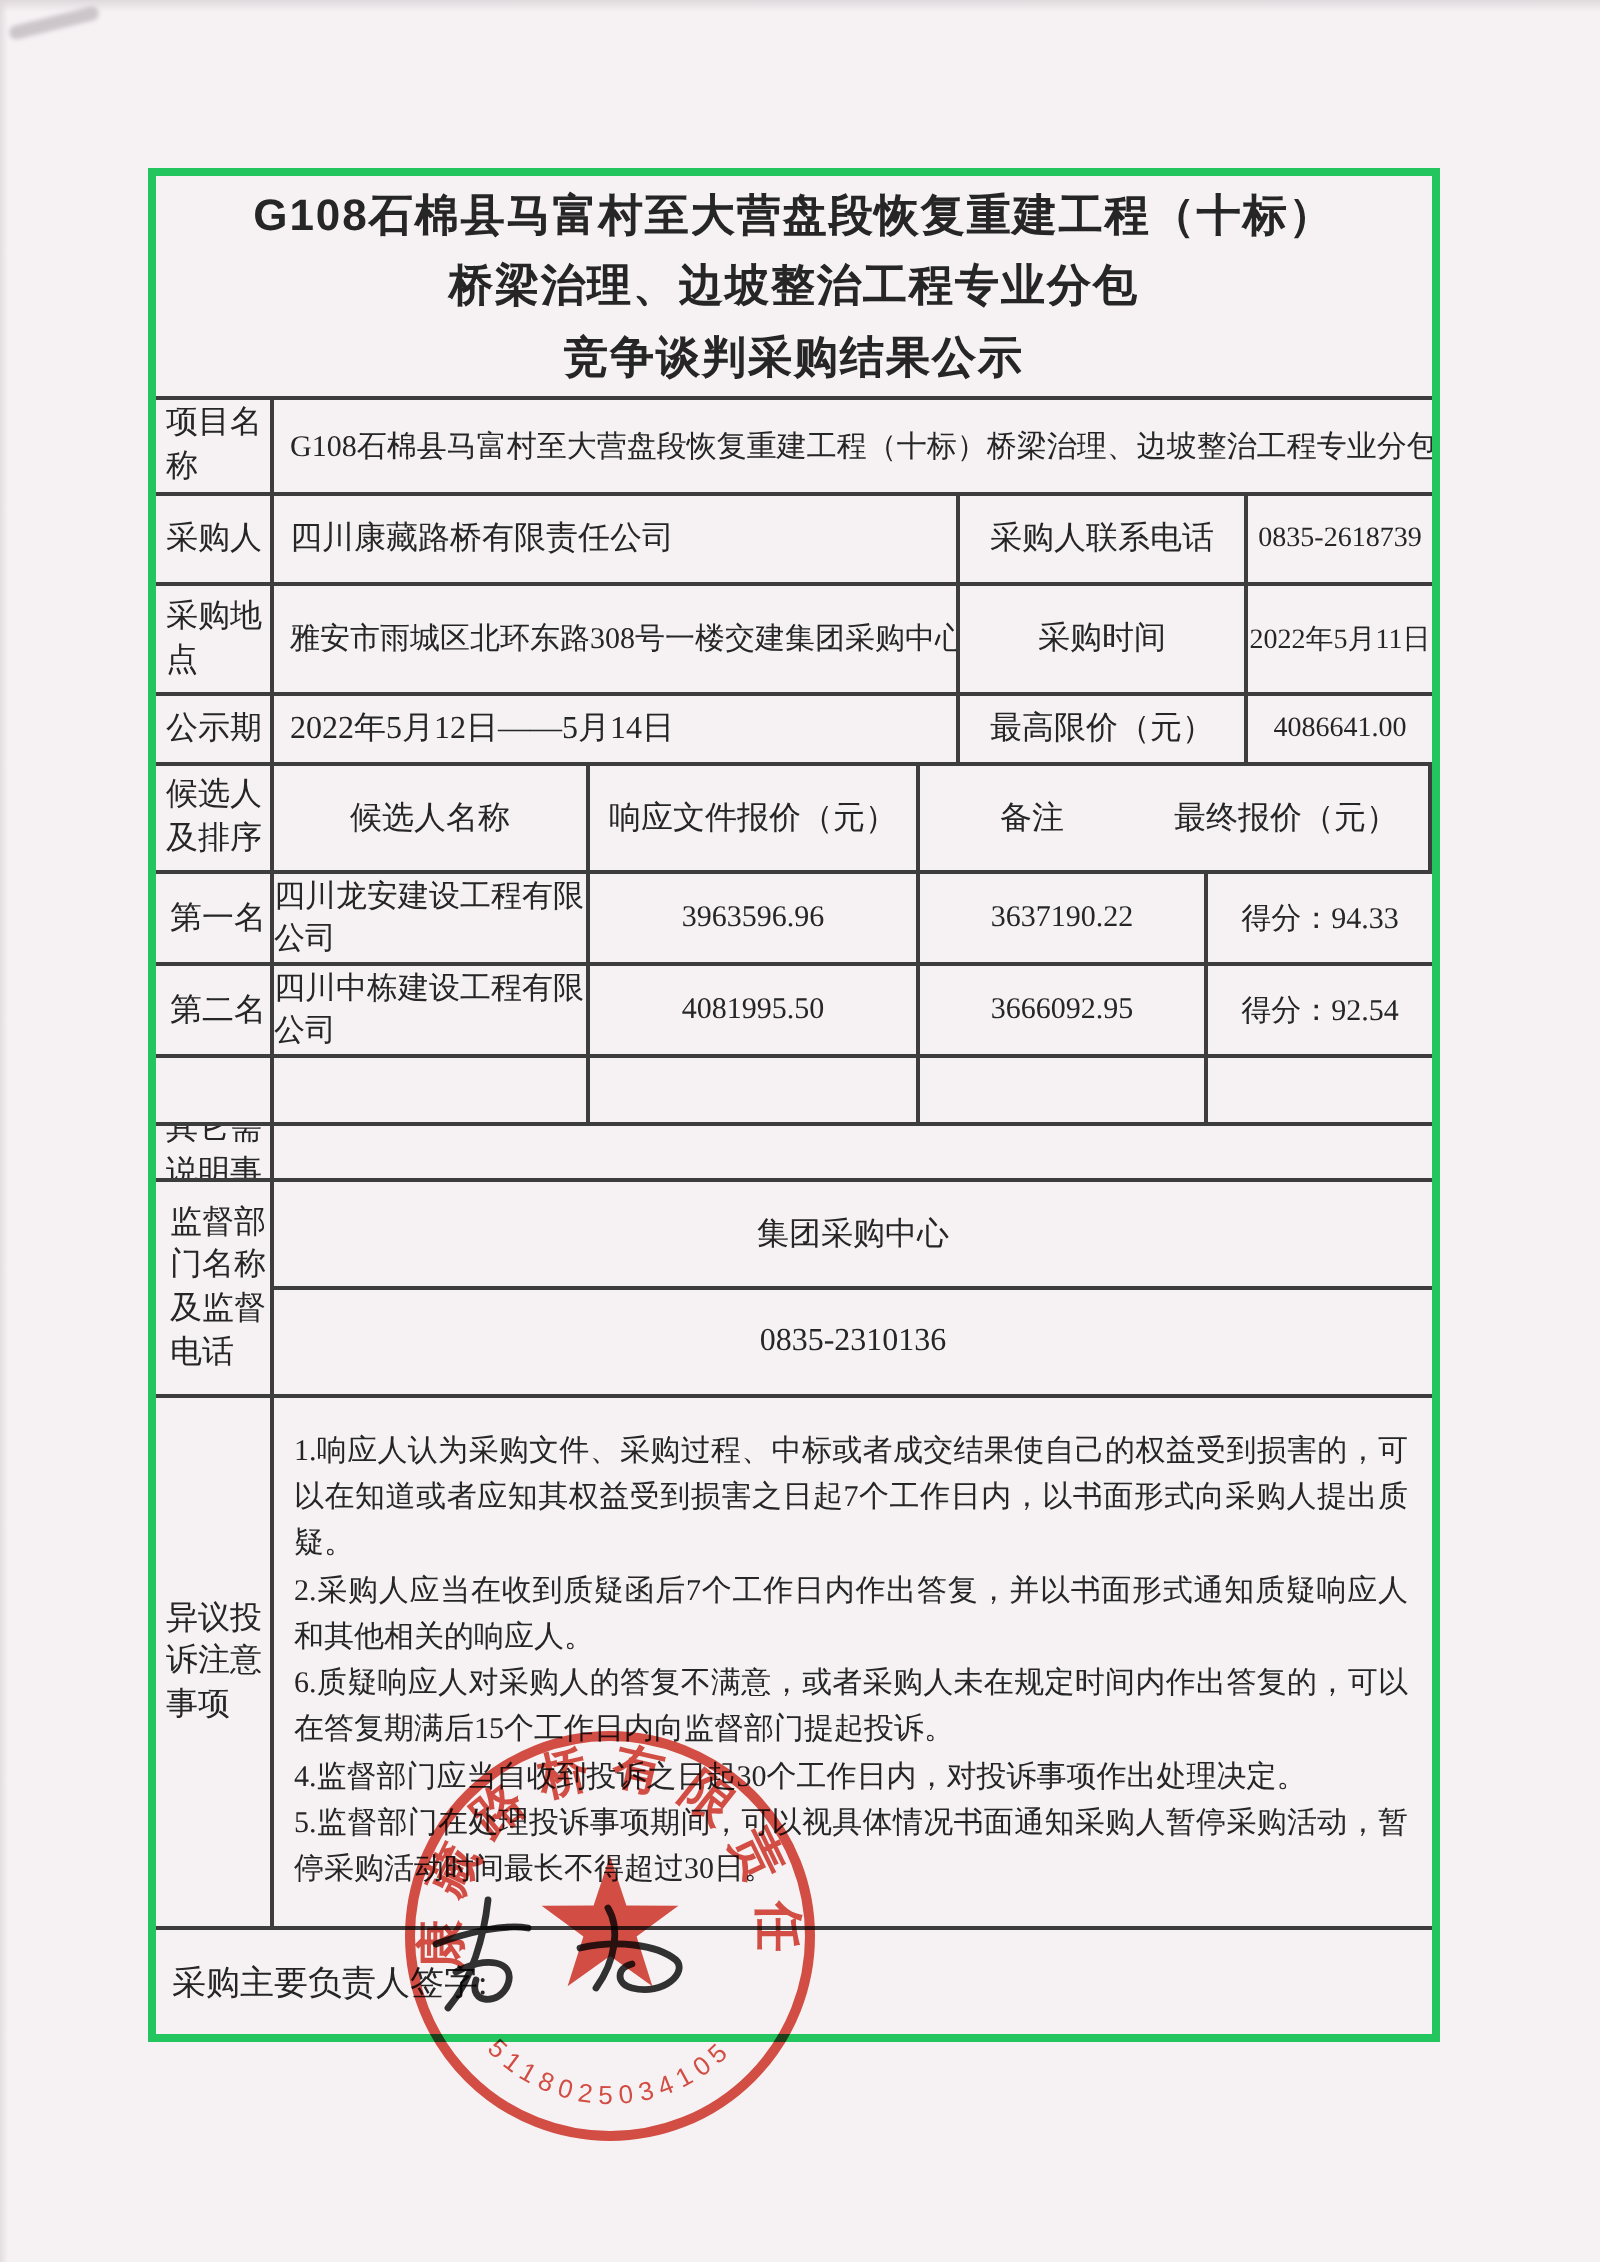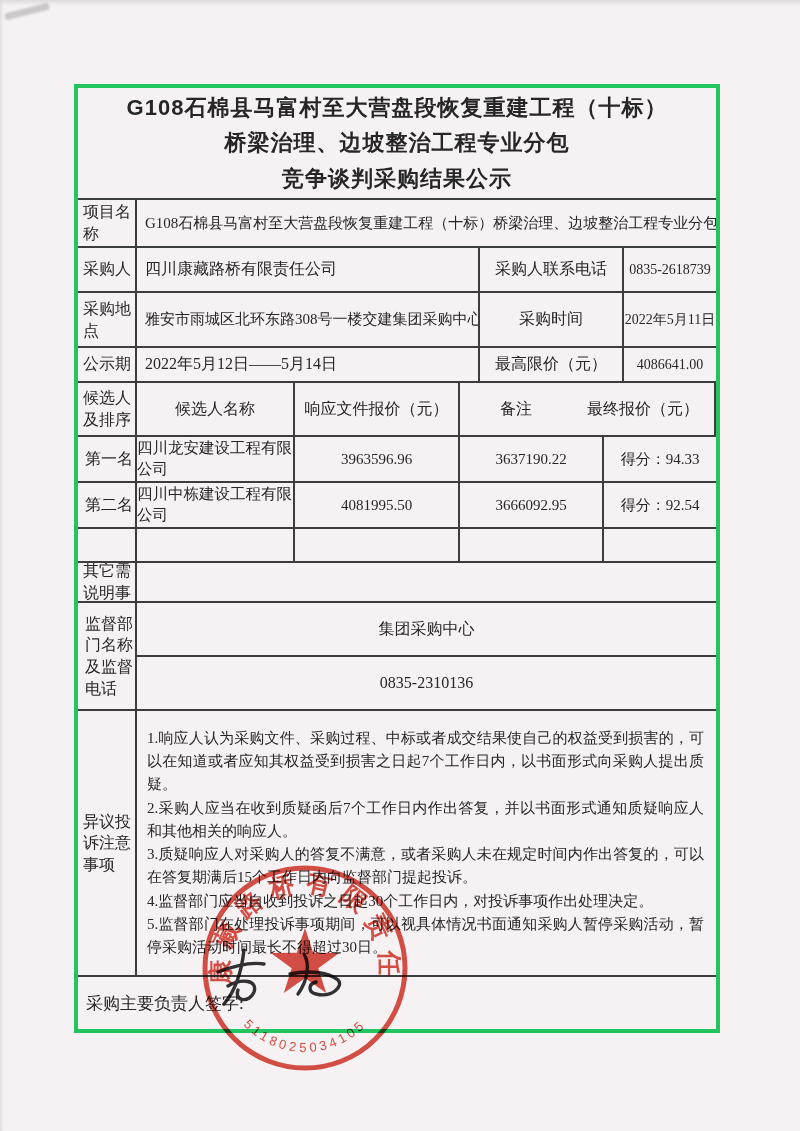--- a/index.html
+++ b/index.html
@@ -47,21 +47,21 @@
     text-align: center; font-family: "Liberation Sans", "DejaVu Sans", sans-serif;
     font-weight: bold; font-size: 22px; line-height: 1.62; letter-spacing: 1px; }
 
   .h-project { height: 48px; }
   .h-purchaser { height: 45px; }
   .h-location { height: 55px; }
   .h-publicity { height: 35px; }
   .h-chead { height: 54px; }
   .h-cand { height: 46px; }
   .h-cand-empty { height: 34px; }
-  .h-other { height: 40px; flex-direction: column; }
+  .h-other { height: 28px; flex-direction: column; }
   .h-sup { height: 108px; }
   .h-objection { height: 266px; }
   .h-sign { height: 52px; }
 
   .project-value { font-size: 15px; white-space: nowrap; }
   .loc-value { font-size: 15px; white-space: nowrap; }
   .cand-name { font-size: 15.5px; }
   .chead-cell { font-size: 16px; }
 
   .sup-right { flex: 1; display: flex; flex-direction: column; }
@@ -173,21 +173,21 @@
     </div>
   </div>
 
   <div class="row h-objection">
     <div class="cell c1 lab ml">异议投
 诉注意
 事项</div>
     <div class="obj-body">
       <div class="obj-item">1.响应人认为采购文件、采购过程、中标或者成交结果使自己的权益受到损害的，可以在知道或者应知其权益受到损害之日起7个工作日内，以书面形式向采购人提出质疑。</div>
       <div class="obj-item">2.采购人应当在收到质疑函后7个工作日内作出答复，并以书面形式通知质疑响应人和其他相关的响应人。</div>
-      <div class="obj-item">3.质疑响应人对采购人的答复不满意，或者采购人未在规定时间内作出答复的，可以在答复期满后15个工作日内向监督部门提起投诉。</div>
+      <div class="obj-item">6.质疑响应人对采购人的答复不满意，或者采购人未在规定时间内作出答复的，可以在答复期满后15个工作日内向监督部门提起投诉。</div>
       <div class="obj-item">4.监督部门应当自收到投诉之日起30个工作日内，对投诉事项作出处理决定。</div>
       <div class="obj-item">5.监督部门在处理投诉事项期间，可以视具体情况书面通知采购人暂停采购活动，暂停采购活动时间最长不得超过30日。</div>
     </div>
   </div>
 
   <div class="row h-sign">
     <div class="sign-cell">采购主要负责人签字:</div>
   </div>
 
 </div>

